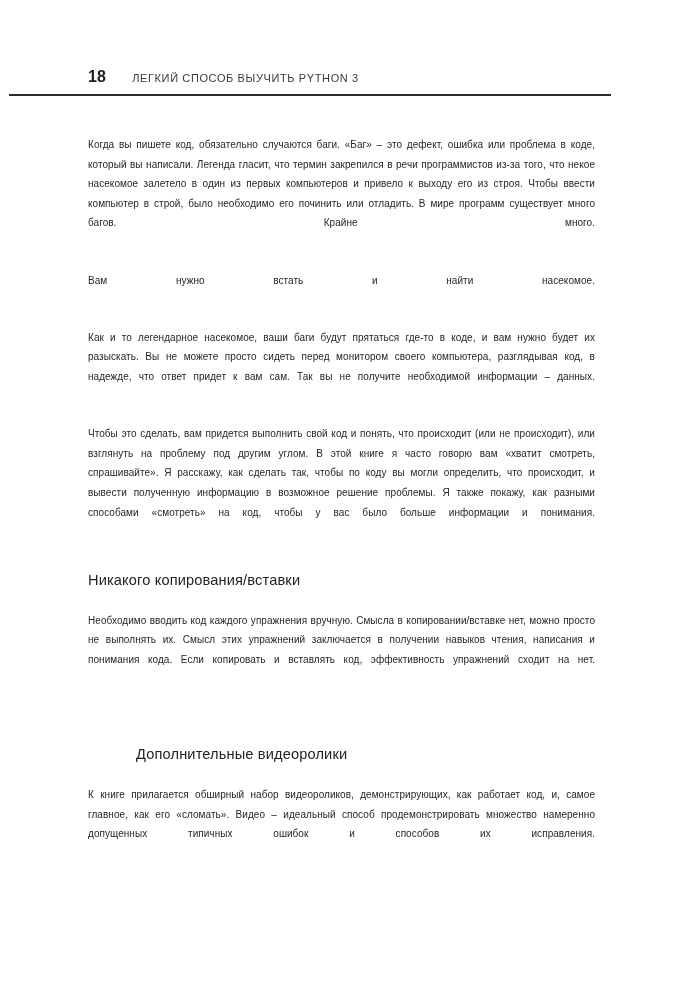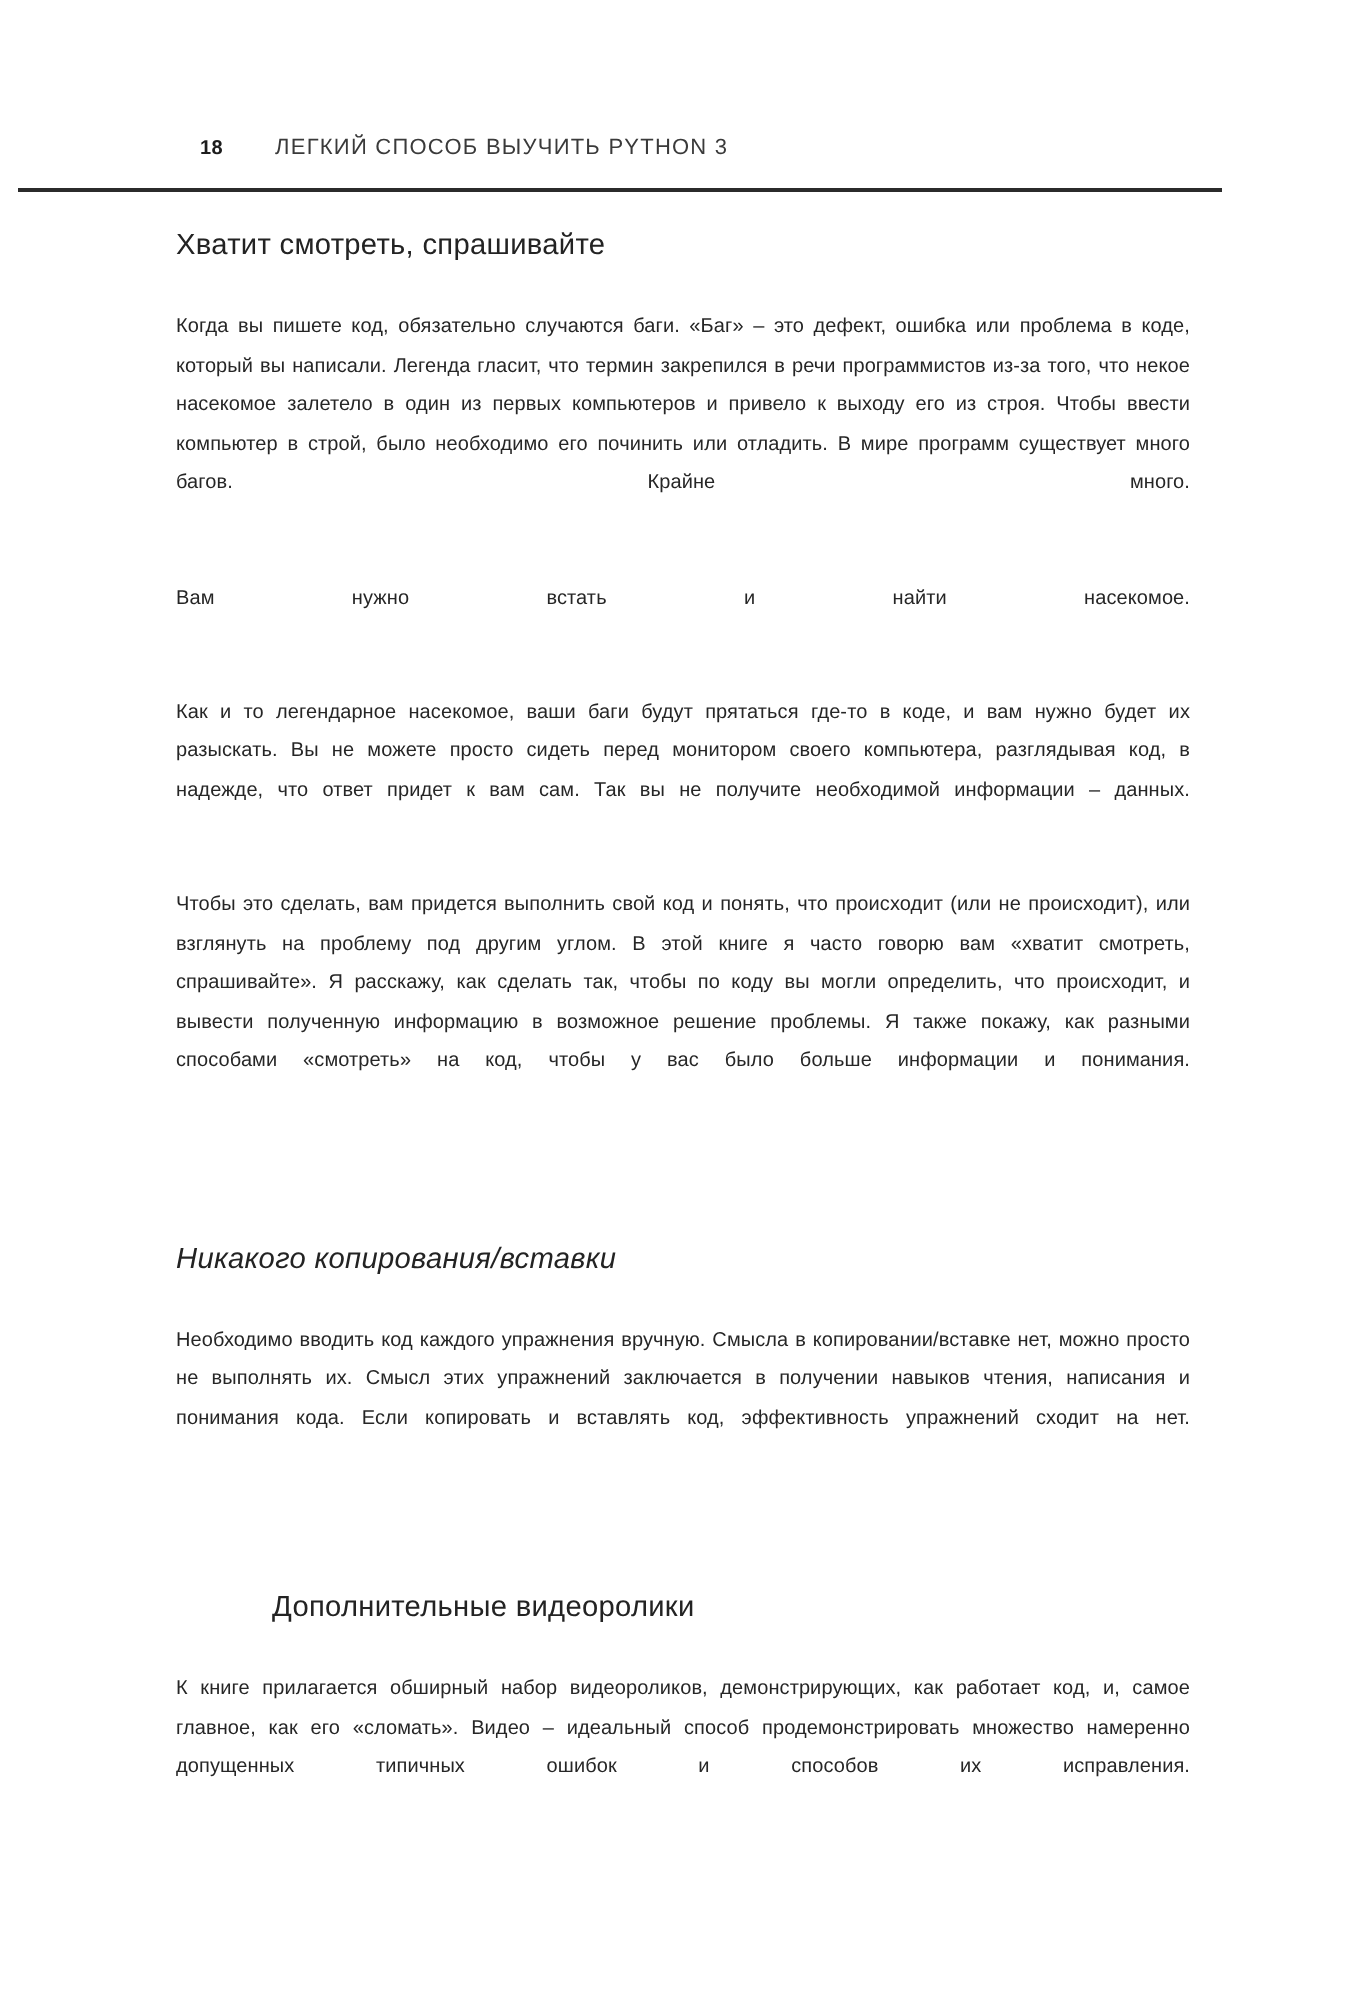--- a/index.html
+++ b/index.html
@@ -23,25 +23,24 @@
     position: absolute;
     top: 68px;
     left: 88px;
     right: 72px;
     display: flex;
     align-items: baseline;
     gap: 26px;
   }
 
   .folio {
-    font-size: 10px;
+    font-size: 16px;
     font-weight: bold;
     color: #1d1d1d;
     letter-spacing: 0.2px;
-    margin-left: 12px;
   }
 
   .running-title {
     font-size: 11px;
     font-weight: normal;
     color: #3a3a3a;
     letter-spacing: 0.62px;
     text-transform: uppercase;
     white-space: nowrap;
   }
@@ -65,21 +64,21 @@
 
   h2.section-heading {
     margin: 0;
     font-size: 14.6px;
     font-weight: normal;
     color: #232323;
     letter-spacing: 0.15px;
     line-height: 1.3;
   }
 
-  h2.section-heading.gap-top-1 { margin-top: 60px; font-style: italic; }
+  h2.section-heading.gap-top-1 { margin-top: 29px; }
   h2.section-heading.gap-top-2 { margin-top: 56px; margin-left: 48px; }
 
   p.body {
     margin: 0;
     margin-top: 18px;
     font-size: 10px;
     line-height: 19.6px;
     color: #262626;
     text-align: justify;
     text-justify: inter-word;
@@ -103,21 +102,20 @@
 
   <div class="running-head">
     <span class="folio">18</span>
     <span class="running-title">ЛЕГКИЙ СПОСОБ ВЫУЧИТЬ PYTHON 3</span>
   </div>
 
   <div class="head-rule"></div>
 
   <div class="content">
 
-    <h2 class="section-heading">Хватит смотреть, спрашивайте</h2>
     <p class="body first">Когда вы пишете код, обязательно случаются баги. «Баг» – это дефект, ошибка или проблема в коде, который вы написали. Легенда гласит, что термин закрепился в речи программистов из-за того, что некое насекомое залетело в один из первых компьютеров и привело к выходу его из строя. Чтобы ввести компьютер в строй, было необходимо его починить или отладить. В мире программ существует много багов. Крайне много.</p>
     <p class="body">Вам нужно встать и найти насекомое.</p>
     <p class="body">Как и то легендарное насекомое, ваши баги будут прятаться где-то в коде, и вам нужно будет их разыскать. Вы не можете просто сидеть перед монитором своего компьютера, разглядывая код, в надежде, что ответ придет к вам сам. Так вы не получите необходимой информации – данных.</p>
     <p class="body">Чтобы это сделать, вам придется выполнить свой код и понять, что происходит (или не происходит), или взглянуть на проблему под другим углом. В этой книге я часто говорю вам «хватит смотреть, спрашивайте». Я расскажу, как сделать так, чтобы по коду вы могли определить, что происходит, и вывести полученную информацию в возможное решение проблемы. Я также покажу, как разными способами «смотреть» на код, чтобы у вас было больше информации и понимания.</p>
 
     <h2 class="section-heading gap-top-1">Никакого копирования/вставки</h2>
     <p class="body first">Необходимо вводить код каждого упражнения вручную. Смысла в копировании/вставке нет, можно просто не выполнять их. Смысл этих упражнений заключается в получении навыков чтения, написания и понимания кода. Если копировать и вставлять код, эффективность упражнений сходит на нет.</p>
 
     <h2 class="section-heading gap-top-2">Дополнительные видеоролики</h2>
     <p class="body first">К книге прилагается обширный набор видеороликов, демонстрирующих, как работает код, и, самое главное, как его «сломать». Видео – идеальный способ продемонстрировать множество намеренно допущенных типичных ошибок и способов их исправления.</p>

